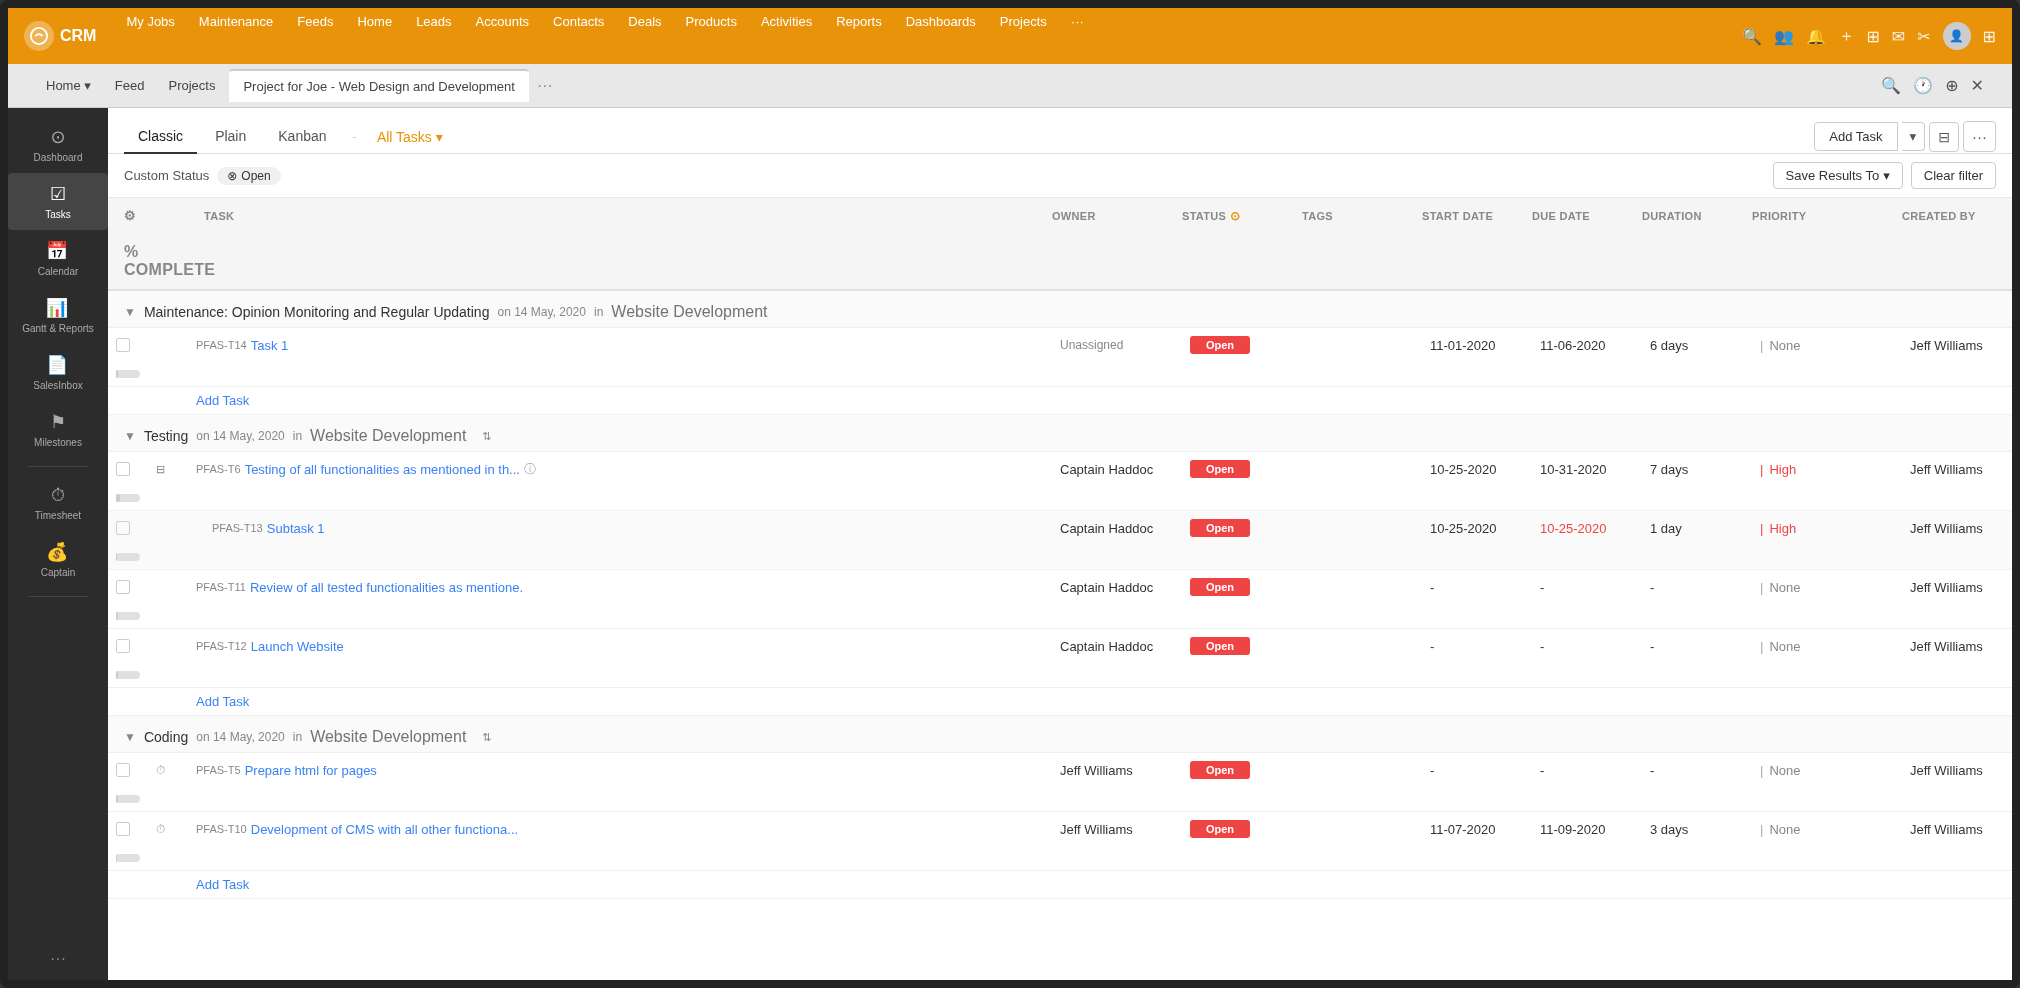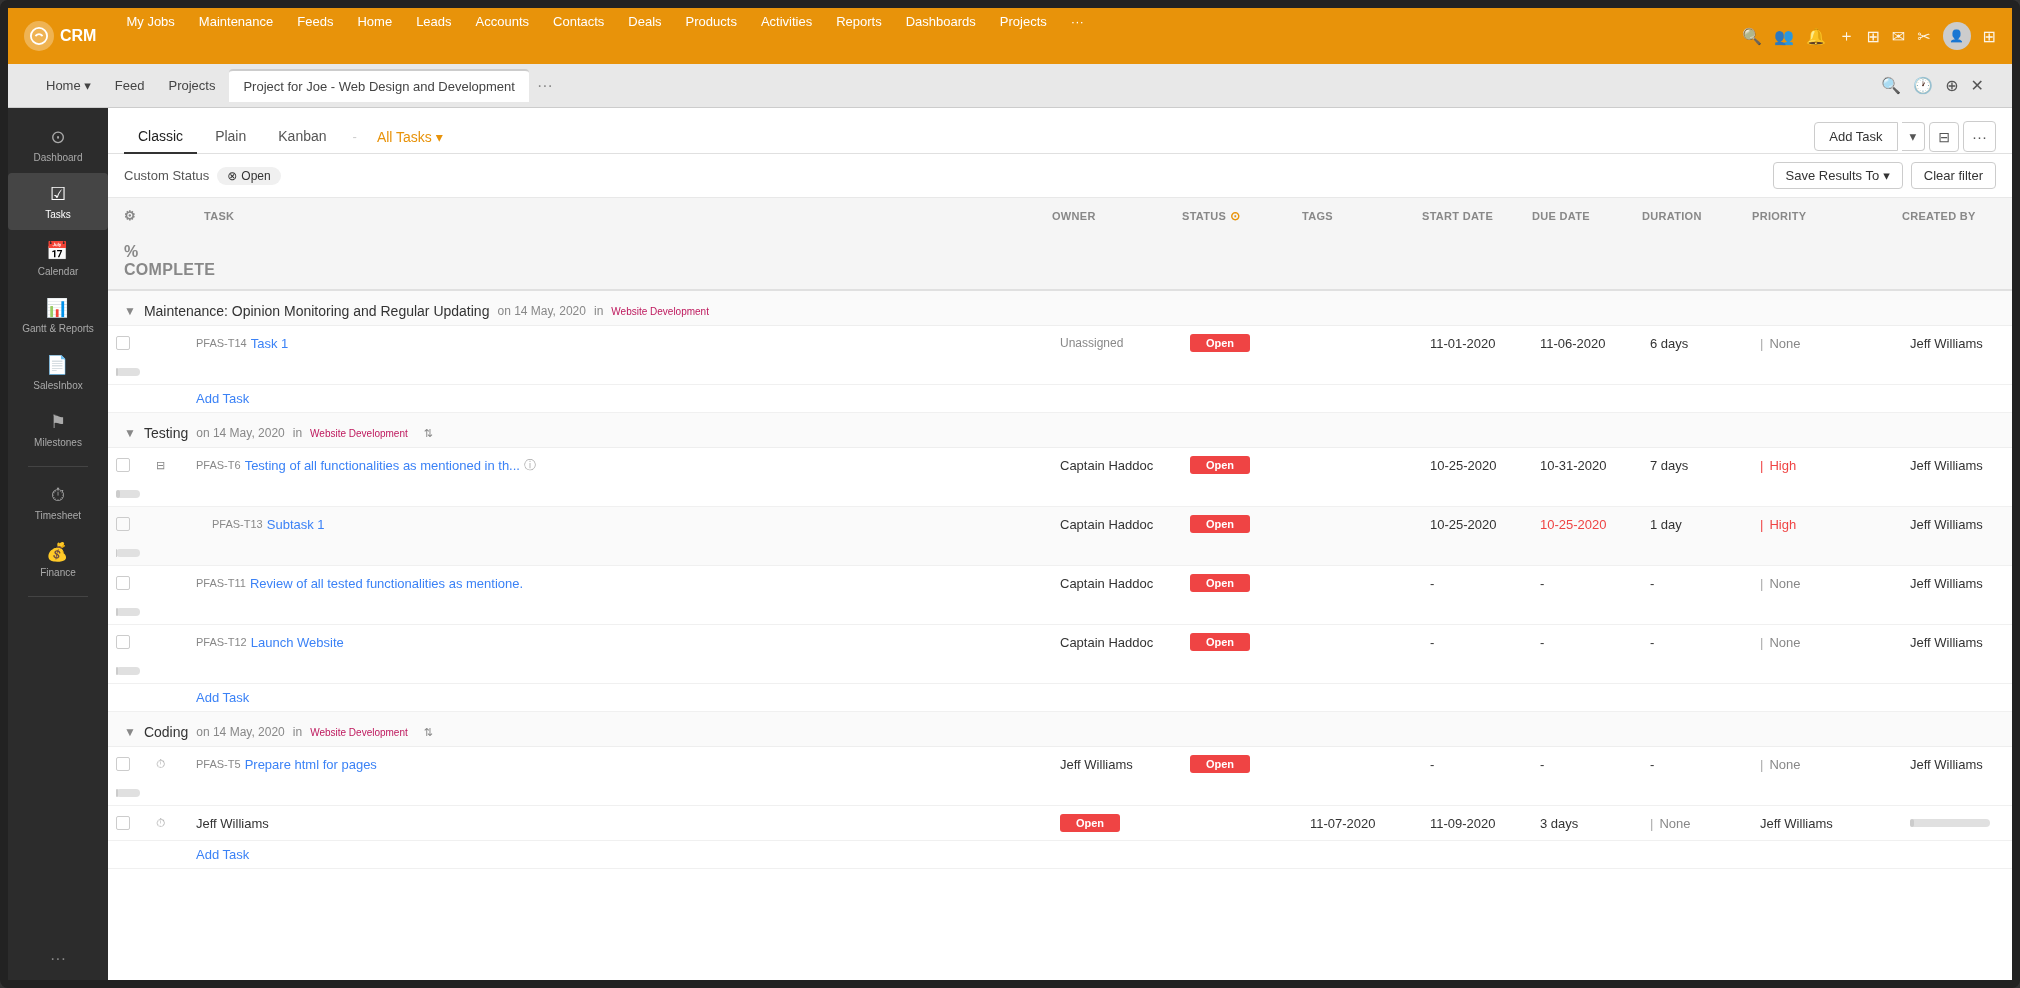--- a/index.html
+++ b/index.html
@@ -168,21 +168,21 @@
     .status-icon { color: #e8930a; font-size: 12px; }
 
     
     .group-header {
       display: flex; align-items: center; gap: 8px;
       padding: 12px 16px 6px; background: #fafafa;
       border-bottom: 1px solid #eee;
     }
     .group-title { font-size: 14px; font-weight: 500; color: #333; }
     .group-meta { font-size: 12px; color: #888; }
-    .group-category { color: #be185d; font-size: 10px; font-weight: 500; cursor: pointer; }
+    .group-category { color: #737373; font-size: 16px; font-weight: 500; cursor: pointer; }
 
     
     .task-row {
       display: grid;
       grid-template-columns: 40px 40px 1fr 130px 120px 120px 110px 110px 110px 150px 110px;
       border-bottom: 1px solid #f0f0f0;
       padding: 0 0;
       align-items: center;
     }
     .td { padding: 8px; font-size: 13px; color: #333; display: flex; align-items: center; gap: 4px; }
@@ -308,21 +308,21 @@
         <span class="sidebar-icon">⚑</span>
         <span>Milestones</span>
       </div>
       <div class="sidebar-divider"></div>
       <div class="sidebar-item">
         <span class="sidebar-icon">⏱</span>
         <span>Timesheet</span>
       </div>
       <div class="sidebar-item">
         <span class="sidebar-icon">💰</span>
-        <span>Finance</span>
+        <span>Captain</span>
       </div>
       <div class="sidebar-divider"></div>
       <div class="sidebar-more">···</div>
     </div>
 
     <div class="page-area">
 
       <div class="view-tabs">
         <span class="view-tab active">Classic</span>
         <span class="view-tab">Plain</span>
@@ -662,20 +662,24 @@
         </div>
 
         <div class="task-row">
           <div class="td">
             <div class="checkbox"></div>
           </div>
           <div class="td">
             <span style="color:#aaa; font-size:12px;">⏱</span>
           </div>
           <div class="td">
+            <span class="task-id">PFAS-T10</span>
+            <span class="task-name">Development of CMS with all other functiona...</span>
+          </div>
+          <div class="td">
             <span>Jeff Williams</span>
           </div>
           <div class="td">
             <span class="status-badge">Open</span>
           </div>
           <div class="td"></div>
           <div class="td">
               <span>11-07-2020</span>
             </div>
           <div class="td">

